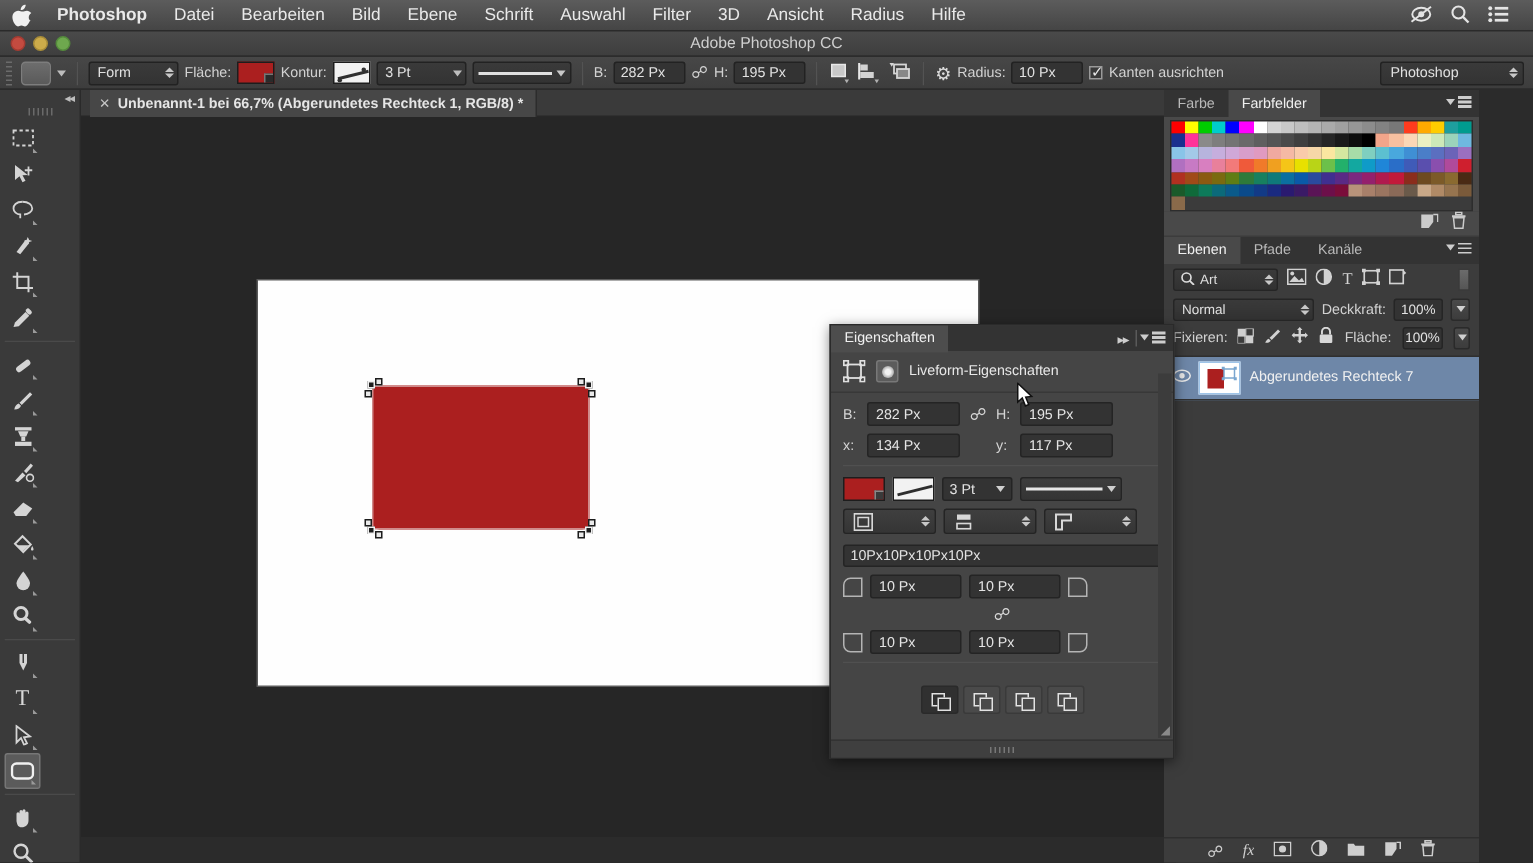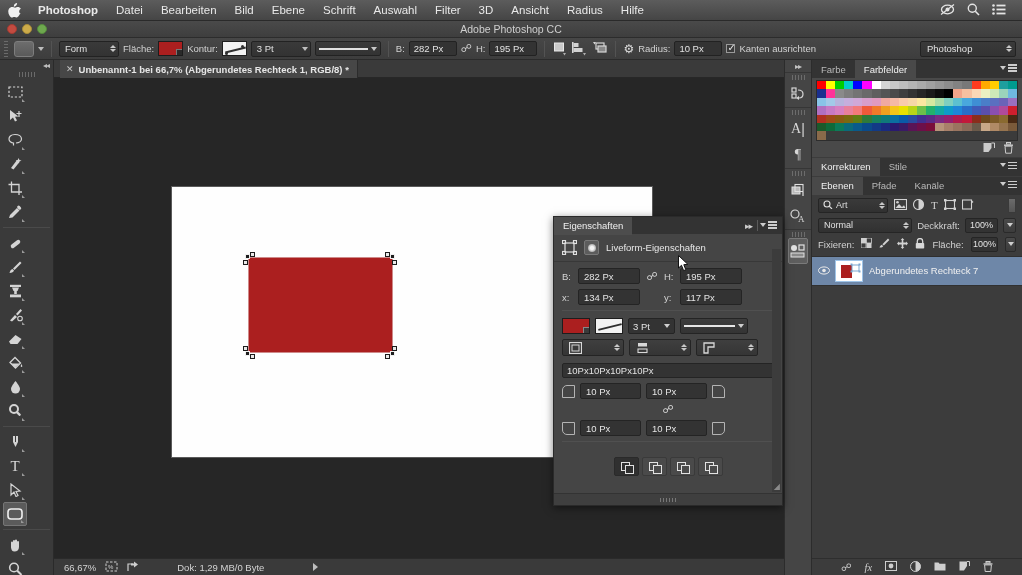--- a/index.html
+++ b/index.html
@@ -167,21 +167,21 @@
     background: #454545; border-left: 1px solid #2c2c2c; border-right: 1px solid #2c2c2c;
   }
   .vdock .collapse { height: 12px; display: flex; align-items: center; justify-content: center; font-size: 8px; color: #c4c4c4; letter-spacing: -1px; }
   .vgrp { border-top: 1px solid #363636; }
   .vgrip { height: 8px; display: flex; align-items: center; justify-content: center; gap: 2px; }
   .vgrip i { width: 1px; height: 5px; background: #6c6c6c; }
   .vicon { height: 26px; display: flex; align-items: center; justify-content: center; color: #d6d6d6; font-size: 13px; }
   .vicon.sel { background: #5e5e5e; border: 1px solid #7a7a7a; border-radius: 2px; margin: 0 3px; }
 
   
-  .rpanels { position: absolute; left: 812px; top: 60px; width: 210px; height: 515px; background: #3c3c3c; }
+  .rpanels { position: absolute; left: 776px; top: 60px; width: 210px; height: 515px; background: #3c3c3c; }
   .ptabs { display: flex; align-items: flex-end; height: 18px; background: #333; position: relative; }
   .ptab {
     font-size: 9.5px; color: #b9b9b9; padding: 3px 9px 3px 9px; height: 18px;
     display: flex; align-items: center; white-space: nowrap;
   }
   .ptab.active { background: #494949; color: #f0f0f0; }
   .pmenu { position: absolute; right: 5px; top: 4px; display: flex; align-items: center; gap: 2px; }
   .pmenu .tri { width: 0; height: 0; border-left: 3px solid transparent; border-right: 3px solid transparent; border-top: 4px solid #cdcdcd; }
   .pmenu .bars { display: flex; flex-direction: column; gap: 1.5px; }
   .pmenu .bars i { width: 9px; height: 1.5px; background: #cdcdcd; }
@@ -647,37 +647,20 @@
       <div class="hpt" style="left:220px;top:73px;"></div>
       <div class="hpt blk" style="left:73px;top:164px;"></div>
       <div class="hpt" style="left:78px;top:167px;"></div>
       <div class="hpt" style="left:71px;top:159px;"></div>
       <div class="hpt blk" style="left:218px;top:164px;"></div>
       <div class="hpt" style="left:213px;top:167px;"></div>
       <div class="hpt" style="left:220px;top:159px;"></div>
     </div>
   </div>
 
-  <div class="status">
-    <span>66,67%</span>
-    <span class="ic">
-      <svg width="13" height="11" viewBox="0 0 13 11">
-          <rect x="1" y="1" width="11" height="9" fill="none" stroke="#cfcfcf" stroke-width="1" stroke-dasharray="2.5 1.5"></rect>
-          <text x="3" y="8" font-size="6" fill="#cfcfcf" font-family="sans-serif">%</text>
-        </svg>
-    </span>
-    <span class="ic">
-      <svg width="13" height="11" viewBox="0 0 13 11">
-          <path d="M1 10 V3 h5" fill="none" stroke="#cfcfcf" stroke-width="1.2"></path>
-          <path d="M7 0.5 l4 3 -4 3 v-2 H4 v-2 H7Z" fill="#cfcfcf"></path>
-        </svg>
-    </span>
-    <span style="margin-left:28px">Dok: 1,29 MB/0 Byte</span>
-    <span class="tri"></span>
-  </div>
 
   <div class="vdock">
     <div class="collapse">▸▸</div>
     <div class="vgrp">
       <div class="vgrip">
           <i></i>
           <i></i>
           <i></i>
           <i></i>
           <i></i>
@@ -927,32 +910,20 @@
       </span>
       <span class="ic">
         <svg width="11" height="12" viewBox="0 0 11 12">
             <rect x="3.5" y="0.5" width="4" height="1.6" fill="none" stroke="#cbcbcb" stroke-width="1"></rect>
             <rect x="1" y="2.5" width="9" height="1.4" fill="#cbcbcb"></rect>
             <path d="M2 4.2 h7 l-0.7 7 h-5.6Z" fill="none" stroke="#cbcbcb" stroke-width="1"></path>
           </svg>
       </span>
     </div>
 
-    <div class="ptabs" style="margin-top:1px">
-      <div class="ptab active">Korrekturen</div>
-      <div class="ptab">Stile</div>
-      <div class="pmenu">
-        <span class="tri"></span>
-          <span class="bars">
-            <i></i>
-            <i></i>
-            <i></i>
-          </span>
-      </div>
-    </div>
 
     <div class="ptabs" style="margin-top:1px">
       <div class="ptab active">Ebenen</div>
       <div class="ptab">Pfade</div>
       <div class="ptab">Kanäle</div>
       <div class="pmenu">
         <span class="tri"></span>
           <span class="bars">
             <i></i>
             <i></i>

